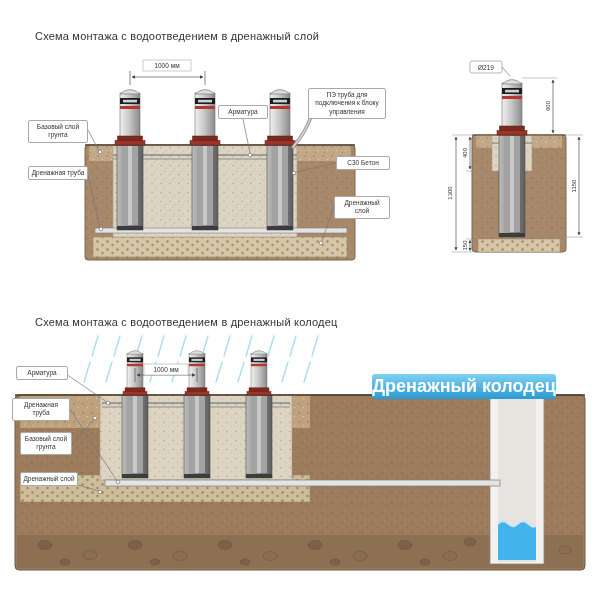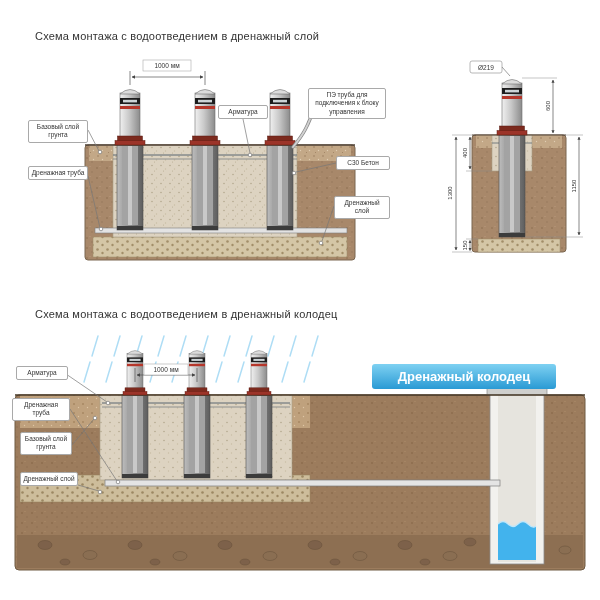--- a/index.html
+++ b/index.html
@@ -1,20 +1,20 @@
 <!DOCTYPE html>
 <html><head>
 <meta charset="utf-8">
 <style>
   html,body{margin:0;padding:0}
   body{width:600px;height:600px;background:#fff;font-family:"Liberation Sans",sans-serif;position:relative;overflow:hidden}
   .abs{position:absolute}
   .sec-title{position:absolute;font-size:11px;color:#333;letter-spacing:.2px}
   .lbl{position:absolute;background:#fff;border:1px solid #a9a9a9;border-radius:2px;padding:2px 2px;font-size:6.5px;line-height:1.3;color:#333;text-align:center;box-sizing:border-box;z-index:5}
-  .banner{position:absolute;left:372px;top:364px;width:184px;height:25px;background:linear-gradient(180deg,#7ed1f2,#2a9ad4);color:#fff;font-weight:bold;font-size:13px;display:flex;align-items:center;justify-content:center;border-radius:3px;z-index:6}
+  .banner{position:absolute;left:372px;top:374px;width:184px;height:25px;background:linear-gradient(180deg,#7ed1f2,#2a9ad4);color:#fff;font-weight:bold;font-size:18px;display:flex;align-items:center;justify-content:center;border-radius:3px;z-index:6}
   svg text{font-family:"Liberation Sans",sans-serif}
   .dimtxt{font-size:6px;fill:#333}
   .dimbox{font-size:6.5px;fill:#333}
 </style>
 </head>
 <body>
 
 <div class="sec-title" style="left:35px;top:30px">Схема монтажа с водоотведением в дренажный слой</div>
 
 <svg class="abs" style="left:15px;top:55px" width="350" height="220" viewBox="0 0 350 220">
@@ -217,21 +217,21 @@
   <line x1="62" y1="12" x2="70" y2="21" stroke="#777" stroke-width="0.7"></line>
 </svg>
 
 <div class="lbl" style="left:28px;top:120px;width:60px">Базовый слой грунта</div>
 <div class="lbl" style="left:28px;top:166px;width:60px">Дренажная труба</div>
 <div class="lbl" style="left:218px;top:105px;width:50px">Арматура</div>
 <div class="lbl" style="left:308px;top:88px;width:78px">ПЭ труба для подключения к блоку управления</div>
 <div class="lbl" style="left:336px;top:156px;width:54px">С30 Бетон</div>
 <div class="lbl" style="left:334px;top:196px;width:56px">Дренажный слой</div>
 
-<div class="sec-title" style="left:35px;top:308px">Схема монтажа с водоотведением в дренажный колодец</div>
+<div class="sec-title" style="left:35px;top:316px">Схема монтажа с водоотведением в дренажный колодец</div>
 
 <div class="banner">Дренажный колодец</div>
 
 <svg class="abs" style="left:0;top:330px" width="600" height="265" viewBox="0 0 600 265">
   <defs>
     <linearGradient id="metc" x1="0" y1="0" x2="1" y2="0">
       <stop offset="0" stop-color="#f0f0f0"></stop>
         <stop offset="0.45" stop-color="#c9c9c9"></stop>
         <stop offset="1" stop-color="#8b8b8b"></stop>
     </linearGradient>

